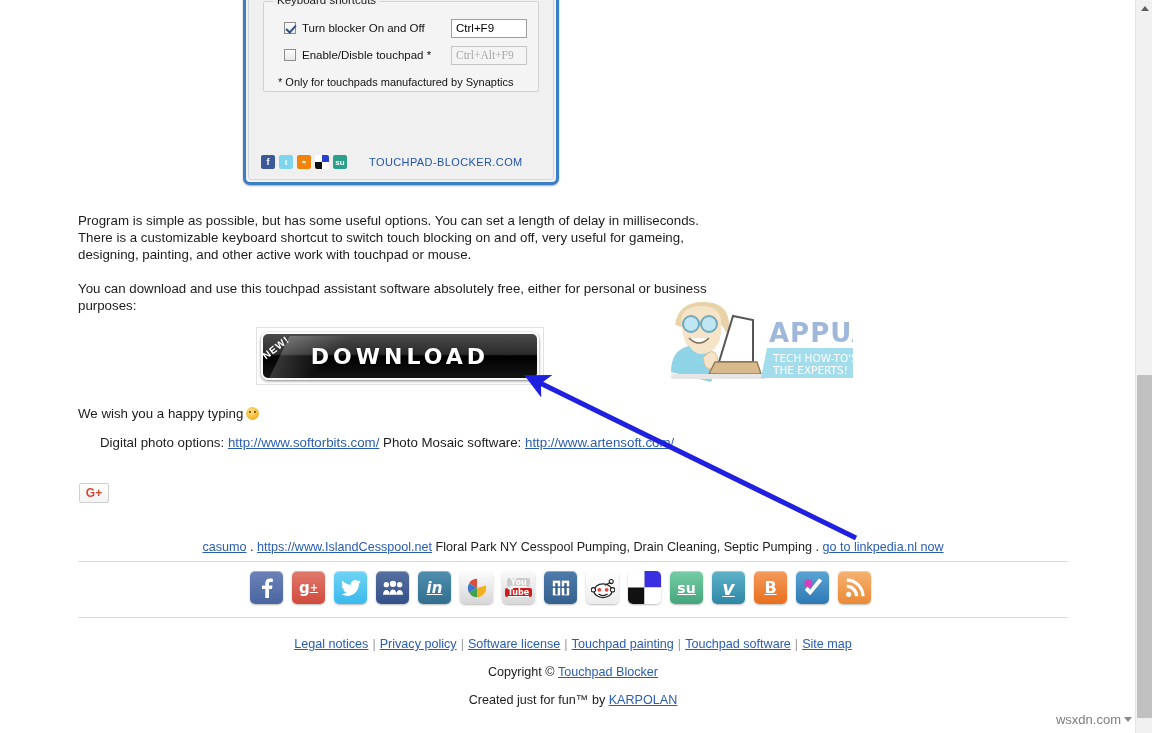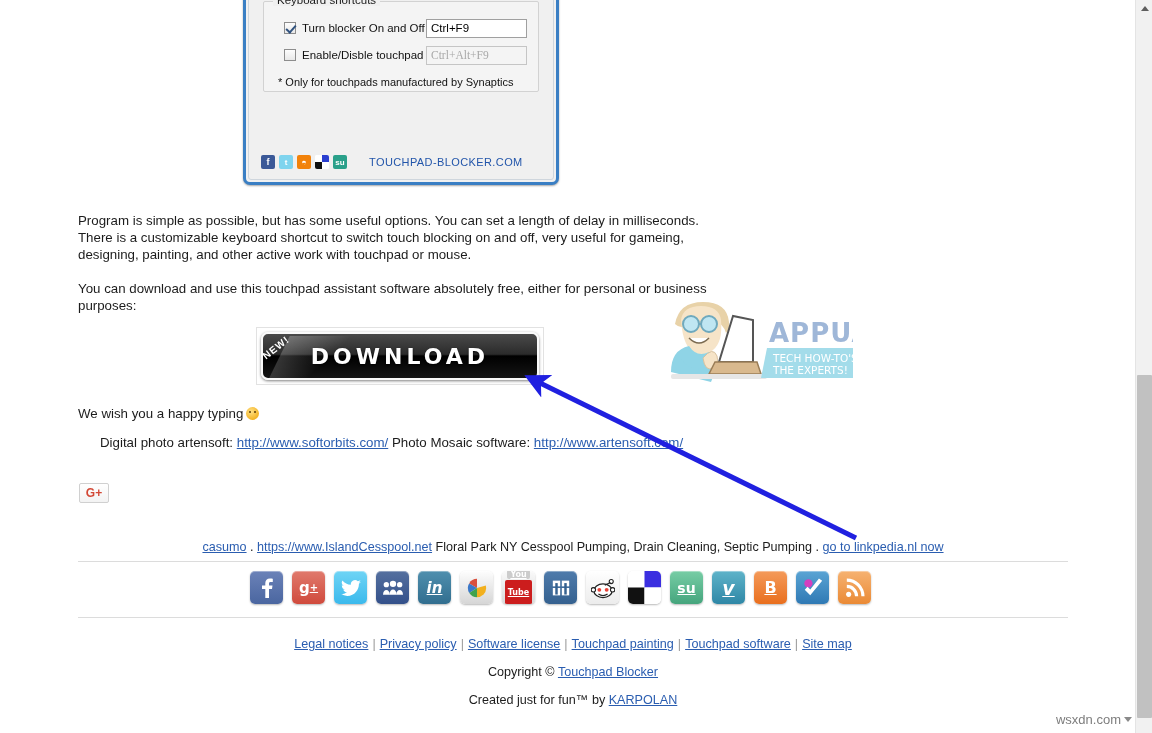--- a/index.html
+++ b/index.html
@@ -75,21 +75,21 @@
   }
   .kb-row1 { left: 20px; top: 20px; }
   .kb-row2 { left: 20px; top: 47px; }
   .kb-note {
     position: absolute;
     left: 14px; top: 74px;
     font-size: 11px; color: #111;
   }
   .kb-input {
     position: absolute;
-    width: 101px; height: 19px;
+    width: 76px; height: 19px;
     border: 1px solid #a0a0a0;
     background: #fff;
     font-size: 11.5px;
     line-height: 17px;
     padding-left: 4px;
     color: #000;
   }
   .kb-input.disabled { color: #a8a8a8; background: #f4f4f4; border-color: #c5c5c5; }
   .kb-in1 { right: 11px; top: 17px; }
   .kb-in2 { right: 11px; top: 44px; font-family: Liberation Serif, serif; }
@@ -426,21 +426,21 @@
         <text x="116" y="78" font-family="DejaVu Sans, sans-serif" font-size="10.5" fill="#ffffff">THE EXPERTS!</text>
       </g>
     </svg>
   </div>
 
   <div class="para" id="wishline">
     <span>We wish you a happy typing</span><span class="smiley"></span>
   </div>
 
   <div class="para" id="softlinks">
-    <span>Digital photo artensoft:</span>
+    <span>Digital photo options:</span>
     <a class="alink" href="#">http://www.softorbits.com/</a>
     <span>Photo Mosaic software:</span>
     <a class="alink" href="#">http://www.artensoft.com/</a>
   </div>
 
   <div class="gplus-box">
     <span>G+</span>
   </div>
 
   <div class="hr" id="hr1"></div>
@@ -474,21 +474,21 @@
     <a class="sico" href="#" style="background:linear-gradient(#fdfdfd,#d6d6d6)">
       <svg width="22" height="22" viewBox="0 0 24 24">
         <path d="M12 2a10 10 0 00-8.6 5l8.6 5V2z" fill="#d94f3d"></path>
         <path d="M3.4 7A10 10 0 002 12a10 10 0 001.6 5.4L12 12z" fill="#3b78c9"></path>
         <path d="M3.6 17.4A10 10 0 0012 22V12z" fill="#3fa34d"></path>
         <path d="M12 22a10 10 0 0010-10 10 10 0 00-.4-2.8L12 12z" fill="#f2b01e"></path>
       </svg>
     </a>
     <a class="sico" href="#" style="background:linear-gradient(#fafafa,#d8d8d8);flex-direction:column;gap:1px">
       <span style="background:#ccc;color:#fff;font-size:8px;border-radius:2px;padding:0 3px;line-height:9px">You</span>
-      <span style="background:#cc1d1d;color:#fff;font-size:8px;border-radius:2px;padding:8px 3px;line-height:9px">Tube</span>
+      <span style="background:#cc1d1d;color:#fff;font-size:8px;border-radius:2px;padding:0 3px;line-height:9px">Tube</span>
     </a>
     <a class="sico" href="#" style="background:linear-gradient(#4f7bab,#35618f)">
       <svg width="20" height="18" viewBox="0 0 24 22">
           <rect x="2" y="2" width="9" height="7" fill="#fff"></rect>
           <rect x="13" y="2" width="9" height="7" fill="#fff"></rect>
           <rect x="2" y="11" width="9" height="9" fill="#fff"></rect>
           <rect x="13" y="11" width="9" height="9" fill="#fff"></rect>
           <rect x="5" y="5" width="3" height="14" fill="#35618f"></rect>
           <rect x="16" y="5" width="3" height="14" fill="#35618f"></rect>
         </svg>

